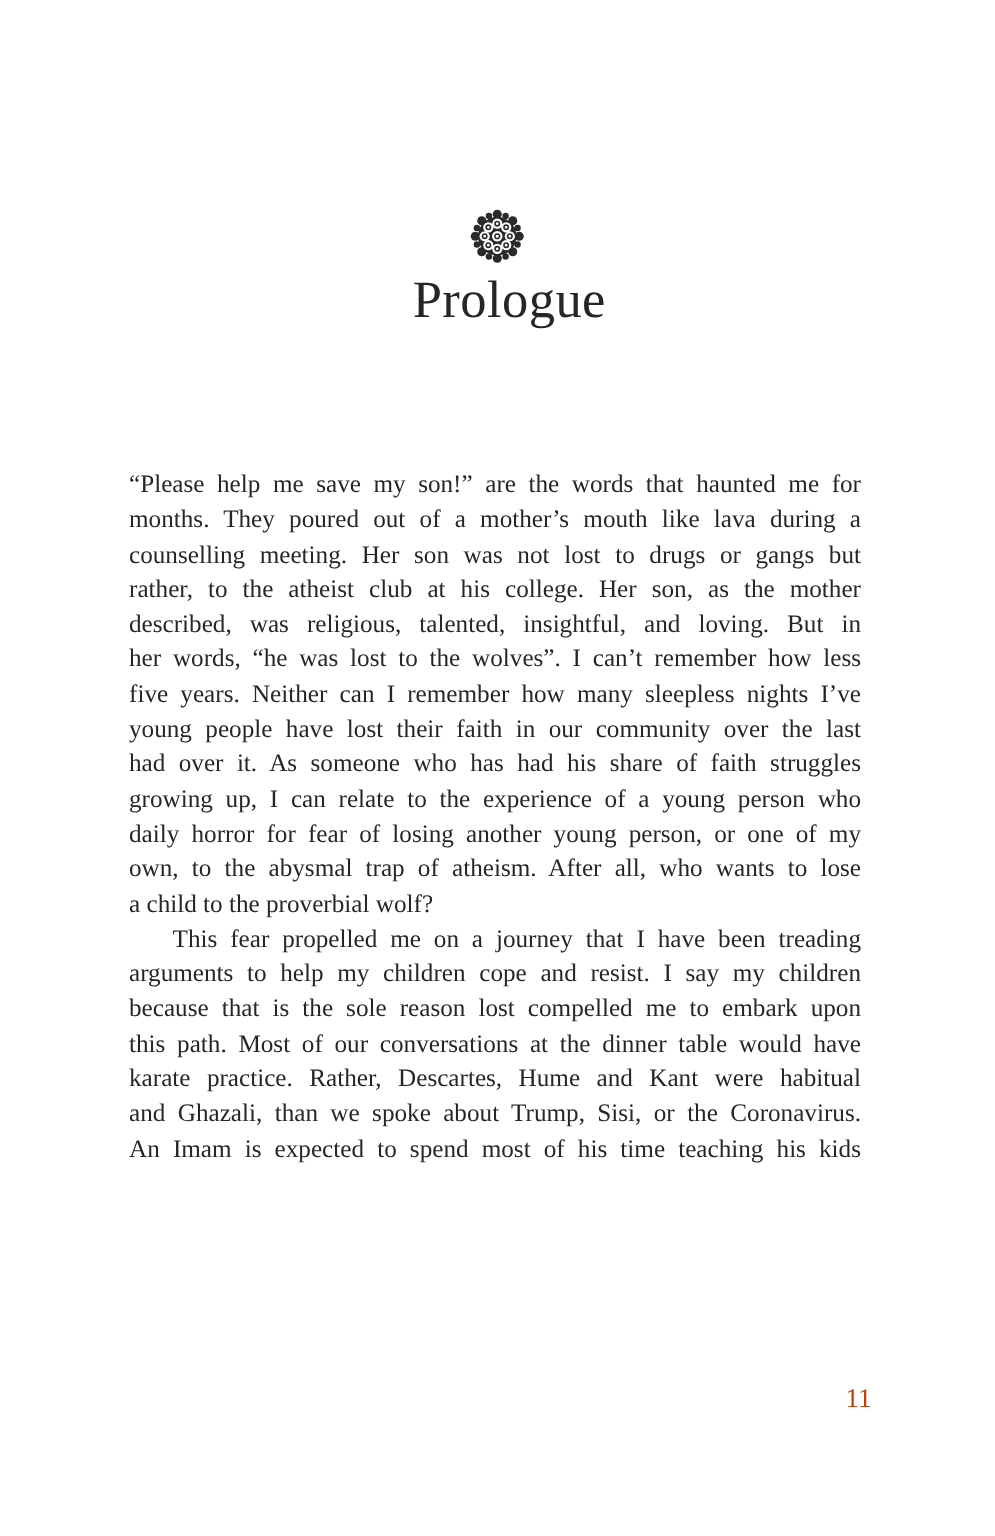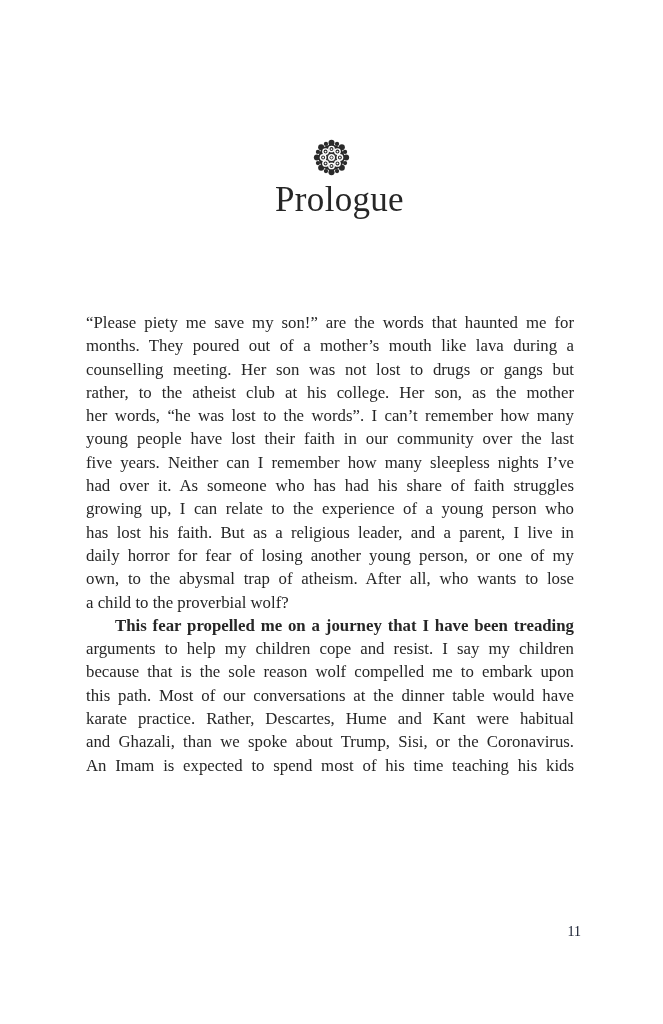--- a/index.html
+++ b/index.html
@@ -49,29 +49,28 @@
   .para { margin: 0; padding: 0; }
   .line {
     text-align: justify;
     text-align-last: justify;
   }
   .line.no-just {
     text-align-last: left;
   }
   .line.indent {
     text-indent: 29px;
-    font-weight: bold;
   }
   .folio {
     position: absolute;
     top: 924px;
     right: 98px;
-    font-size: 14px;
+    font-size: 18px;
     line-height: 16px;
-    color: #0f172a;
+    color: #c2410c;
   }
 </style>
 </head>
 <body>
 
 <div class="page" style="color: rgb(38, 38, 38); background: rgb(255, 255, 255);">
 
   <div class="ornament">
     <svg viewBox="0 0 40 40" xmlns="http://www.w3.org/2000/svg" aria-hidden="true">
       <g fill="#2a2a2a">
@@ -121,38 +120,38 @@
 
       <circle cx="20" cy="20" r="4.2" fill="#ffffff" stroke="#2a2a2a" stroke-width="1.2"></circle>
       <circle cx="20" cy="20" r="1.6" fill="none" stroke="#2a2a2a" stroke-width="1"></circle>
     </svg>
   </div>
 
   <h1 class="heading">Prologue</h1>
 
   <div class="body-text">
       <div class="para">
-        <div class="line">“Please piety me save my son!” are the words that haunted me for</div>
+        <div class="line">“Please help me save my son!” are the words that haunted me for</div>
         <div class="line">months. They poured out of a mother’s mouth like lava during a</div>
         <div class="line">counselling meeting. Her son was not lost to drugs or gangs but</div>
         <div class="line">rather, to the atheist club at his college. Her son, as the mother</div>
-        <div class="line">her words, “he was lost to the words”. I can’t remember how many</div>
+        <div class="line">described, was religious, talented, insightful, and loving. But in</div>
+        <div class="line">her words, “he was lost to the wolves”. I can’t remember how less</div>
+        <div class="line">five years. Neither can I remember how many sleepless nights I’ve</div>
         <div class="line">young people have lost their faith in our community over the last</div>
-        <div class="line">five years. Neither can I remember how many sleepless nights I’ve</div>
         <div class="line">had over it. As someone who has had his share of faith struggles</div>
         <div class="line">growing up, I can relate to the experience of a young person who</div>
-        <div class="line">has lost his faith. But as a religious leader, and a parent, I live in</div>
         <div class="line">daily horror for fear of losing another young person, or one of my</div>
         <div class="line">own, to the abysmal trap of atheism. After all, who wants to lose</div>
         <div class="line no-just">a child to the proverbial wolf?</div>
       </div>
       <div class="para">
         <div class="line indent">This fear propelled me on a journey that I have been treading</div>
         <div class="line">arguments to help my children cope and resist. I say my children</div>
-        <div class="line">because that is the sole reason wolf compelled me to embark upon</div>
+        <div class="line">because that is the sole reason lost compelled me to embark upon</div>
         <div class="line">this path. Most of our conversations at the dinner table would have</div>
         <div class="line">karate practice. Rather, Descartes, Hume and Kant were habitual</div>
         <div class="line">and Ghazali, than we spoke about Trump, Sisi, or the Coronavirus.</div>
         <div class="line">An Imam is expected to spend most of his time teaching his kids</div>
       </div>
     </div>
 
   <div class="folio">11</div>
 
 </div>

